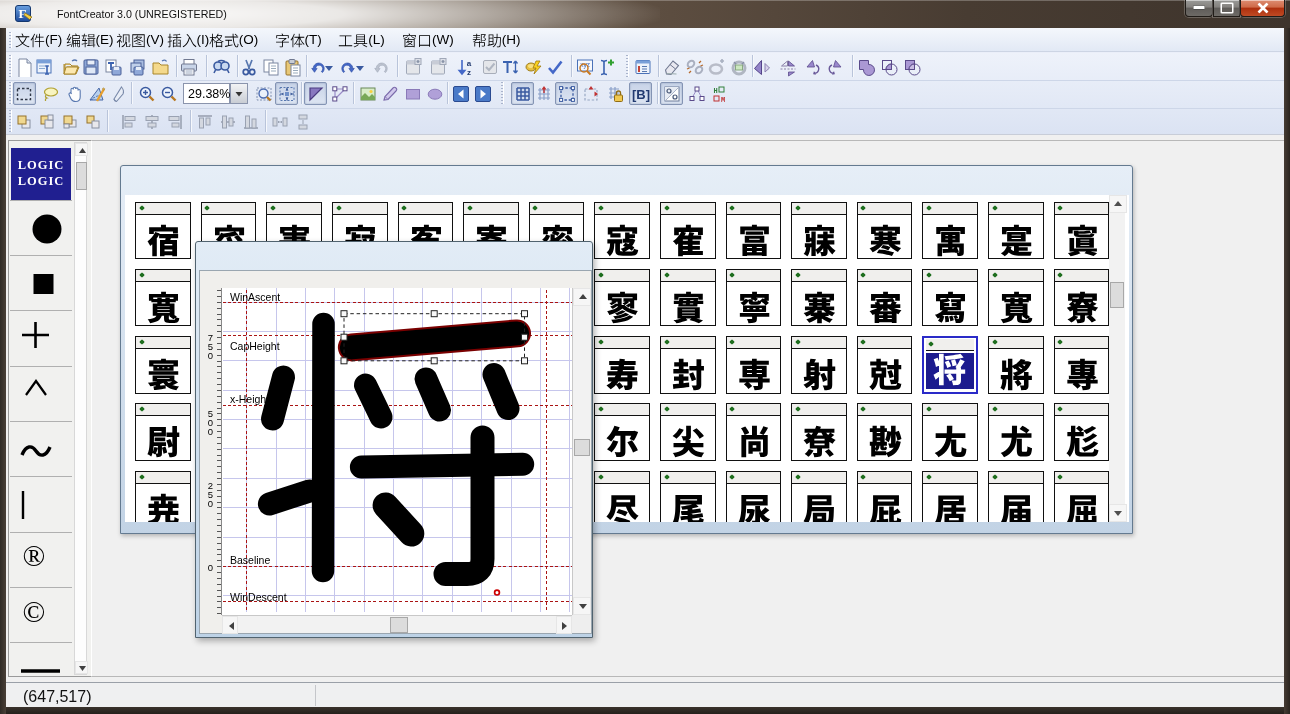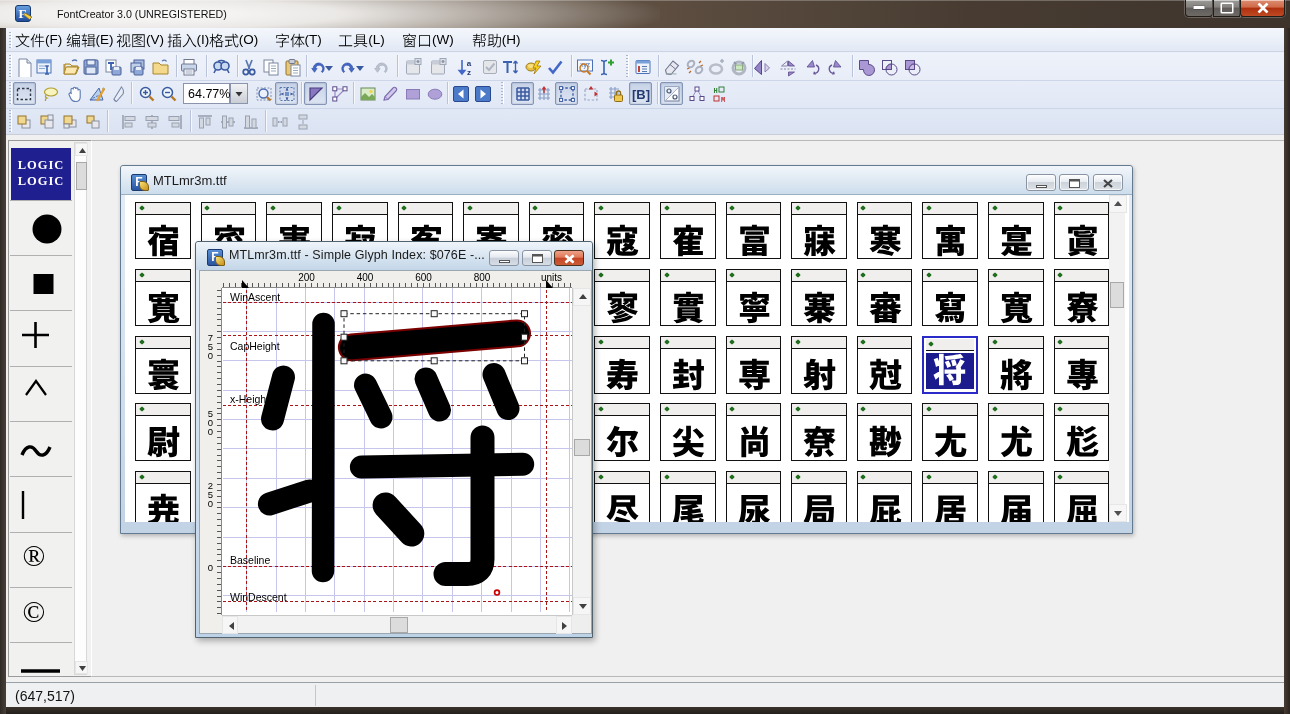--- a/index.html
+++ b/index.html
@@ -33,21 +33,21 @@
  border:1px solid #9a9a9a;border-right:1px solid #fff}
 .hl{position:absolute;left:2px;top:7px;width:60px;height:52px;background:#201f90;color:#fff;
  font-family:"Liberation Serif",serif;font-weight:bold;font-size:12.5px;text-align:center;line-height:1.25;padding-top:10px;letter-spacing:1px}
 .pit{position:absolute;left:1px}
 .pch{position:absolute;left:1px;width:48px;text-align:center;font-family:"Liberation Serif",serif}
 .psep{position:absolute;left:1px;width:62px;height:1px;background:#b0b0b0}
 .pscroll{position:absolute;left:65px;top:1px;width:13px;height:533px;background:#fdfdfd;border:1px solid #d8d8d8}
 #workspace{position:absolute;left:86px;top:5px;width:1193px;height:537px;background:#f0f0f0;border:1px solid #b8b8b8;border-left:none}
 #statusbar{position:absolute;left:0;top:654px;width:1279px;height:25px;background:#eff0f1;border-top:1px solid #9aa0a8}
 #statusbar .sep{position:absolute;left:309px;top:2px;width:1px;height:21px;background:#c4c6ca}
-#stxt{position:absolute;left:9px;top:5px;font-size:14px;color:#111}
+#stxt{position:absolute;left:17px;top:5px;font-size:16px;color:#111}
 #win1{position:absolute;left:114px;top:30px;width:1013px;height:369px;
  background:linear-gradient(#e6eef7,#c2d3e5);border:1px solid #647a90;border-radius:3px 3px 0 0;
  box-shadow:1px 2px 4px rgba(0,0,0,.25)}
 .w1bar{position:absolute;left:0;top:0;width:100%;height:29px;background:linear-gradient(#f2f6fa,#cddded);border-bottom:1px solid #9cb0c4;border-radius:3px 3px 0 0}
 .w1title{position:absolute;left:32px;top:7px;font-size:13px;color:#1a1a1a}
 .w2title{position:absolute;left:33px;top:6px;font-size:12.5px;color:#1a1a1a;letter-spacing:.1px}
 .appico{position:absolute;width:17px;height:16px}
 .appico:before{content:"F";position:absolute;left:0;top:0;width:14px;height:15px;background:linear-gradient(#5a8fd4,#2a55a0);
  border:1px solid #1a3a70;border-radius:2px;color:#fff;font-size:12px;font-weight:bold;text-align:center;line-height:14px}
 .appico:after{content:"";position:absolute;left:8px;top:7px;width:8px;height:8px;background:linear-gradient(135deg,#f8e070,#c89020);border-radius:1px 60% 1px 60%;border:0.5px solid #806010}
@@ -718,21 +718,21 @@
           <path d="M12.5 12.5 l4 4" stroke="#b87820" stroke-width="2.4"></path>
         </svg>
       </div>
       <div class="tbi" style="left:151.5px;top:29px;width:23px">
         <svg width="20" height="20" viewBox="0 0 20 20">
           <circle cx="8.5" cy="8.5" r="5" fill="#eef4fc" stroke="#3a5aa0" stroke-width="1.5"></circle>
           <path d="M6 8.5 h5" stroke="#3a5aa0" stroke-width="1.4"></path>
           <path d="M12.5 12.5 l4 4" stroke="#b87820" stroke-width="2.4"></path>
         </svg>
       </div>
-      <div style="position:absolute;left:177px;top:30px;width:47px;height:21px;background:#fff;border:1px solid #8a94ac;font-size:12.5px;color:#000;text-align:left;padding:2.5px 0 0 4px">64.77%</div>
+      <div style="position:absolute;left:177px;top:30px;width:47px;height:21px;background:#fff;border:1px solid #8a94ac;font-size:12.5px;color:#000;text-align:left;padding:2.5px 0 0 4px">29.38%</div>
       <div style="position:absolute;left:224px;top:30px;width:18px;height:21px;background:linear-gradient(#f2f3f5,#c9cdd4);border:1px solid #8a94ac"><svg width="16" height="19">
           <path d="M4.5 8 h7 l-3.5 4.5 z" fill="#333"></path>
         </svg></div>
       <div class="tbi" style="left:246.0px;top:29px;width:23px">
         <svg width="20" height="20" viewBox="0 0 20 20">
           <rect x="3" y="4" width="14" height="12" fill="none" stroke="#8090b0" stroke-dasharray="2,1.5"></rect>
           <circle cx="9.5" cy="9.5" r="4.5" fill="#eef4fc" fill-opacity="0.7" stroke="#4a6ab0" stroke-width="1.4"></circle>
           <path d="M13 13 l3.5 3.5" stroke="#b87820" stroke-width="2.2"></path>
         </svg>
       </div>
@@ -948,35 +948,20 @@
           <path d="M10 8 v4" stroke="#9aa2b2"></path>
         </svg>
       </div>
       <div style="position:absolute;left:0;top:27px;width:1279px;height:1px;background:#cdd6e8"></div>
       <div style="position:absolute;left:0;top:55px;width:1279px;height:1px;background:#cdd6e8"></div>
     </div>
 <div id="lowzone">
 <div id="workspace"></div>
 
 <div id="win1">
- <div class="w1bar">
-  <span class="appico" style="left:10px;top:8px"></span>
-  <span class="w1title">MTLmr3m.ttf</span>
-  <span class="cbtn" style="right:76px">
-            <b class="gmin"></b>
-          </span>
-  <span class="cbtn" style="right:43px">
-            <b class="gmax"></b>
-          </span>
-  <span class="cbtn" style="right:9px">
-            <svg width="10" height="9" viewBox="0 0 10 9">
-              <path d="M1 1 L9 8 M9 1 L1 8" stroke="#444" stroke-width="2.2"></path>
-            </svg>
-          </span>
- </div>
  <div class="w1client">
           <div class="cell" style="left:10.2px;top:6.5px">
             <div class="chdr">
               <i class="dot"></i>
             </div>
             <div class="cbody">
               <svg style="position:absolute;left:11px;top:7.5px" width="33" height="33" viewBox="0 -880 1000 1000">
                 <use href="#g5BBF" fill="#000"></use>
               </svg>
             </div>
@@ -1731,49 +1716,22 @@
     <div class="sbtn" style="bottom:0">
               <svg width="16" height="16">
                 <path d="M8 11 L12 6 L4 6 Z" fill="#505050"></path>
               </svg>
             </div>
   </div>
  </div>
 </div>
 
 <div id="win2">
- <div class="w2bar">
-  <span class="appico" style="left:11px;top:7px"></span>
-  <span class="w2title">MTLmr3m.ttf - Simple Glyph Index: $076E -...</span>
-  <span class="ebtn" style="left:293px">
-            <b class="gmin"></b>
-          </span>
-  <span class="ebtn" style="left:325.5px">
-            <b class="gmax"></b>
-          </span>
-  <span class="ebtn ebtnr" style="left:358px">
-            <svg width="11" height="10" viewBox="0 0 11 10">
-              <path d="M1.5 1.5 L9.5 8.5 M9.5 1.5 L1.5 8.5" stroke="#fff" stroke-width="2.6"></path>
-              <path d="M1.5 1.5 L9.5 8.5 M9.5 1.5 L1.5 8.5" stroke="#fdfdfd" stroke-width="2"></path>
-            </svg>
-          </span>
- </div>
  <div class="w2in">
   <div class="rulct"></div>
-  <div class="rultop">
-            <span class="rnum" style="left:60.0px">200</span>
-            <span class="rnum" style="left:118.5px">400</span>
-            <span class="rnum" style="left:177.0px">600</span>
-            <span class="rnum" style="left:235.5px">800</span>
-            <span class="rnum" style="left:305px;width:50px">units</span>
-            <svg style="position:absolute;left:0;top:0" width="350" height="17">
-              <path d="M20 9 L27 17 L20 17 Z" fill="#000"></path>
-              <path d="M324 9 L331 17 L324 17 Z" fill="#000"></path>
-            </svg>
-          </div>
   <div class="rulleft">
             <span class="rvnum" style="top:44.0px">7</span>
             <span class="rvnum" style="top:53.0px">5</span>
             <span class="rvnum" style="top:62.0px">0</span>
             <span class="rvnum" style="top:119.5px">5</span>
             <span class="rvnum" style="top:128.5px">0</span>
             <span class="rvnum" style="top:137.5px">0</span>
             <span class="rvnum" style="top:192.0px">2</span>
             <span class="rvnum" style="top:201.0px">5</span>
             <span class="rvnum" style="top:210.0px">0</span>

